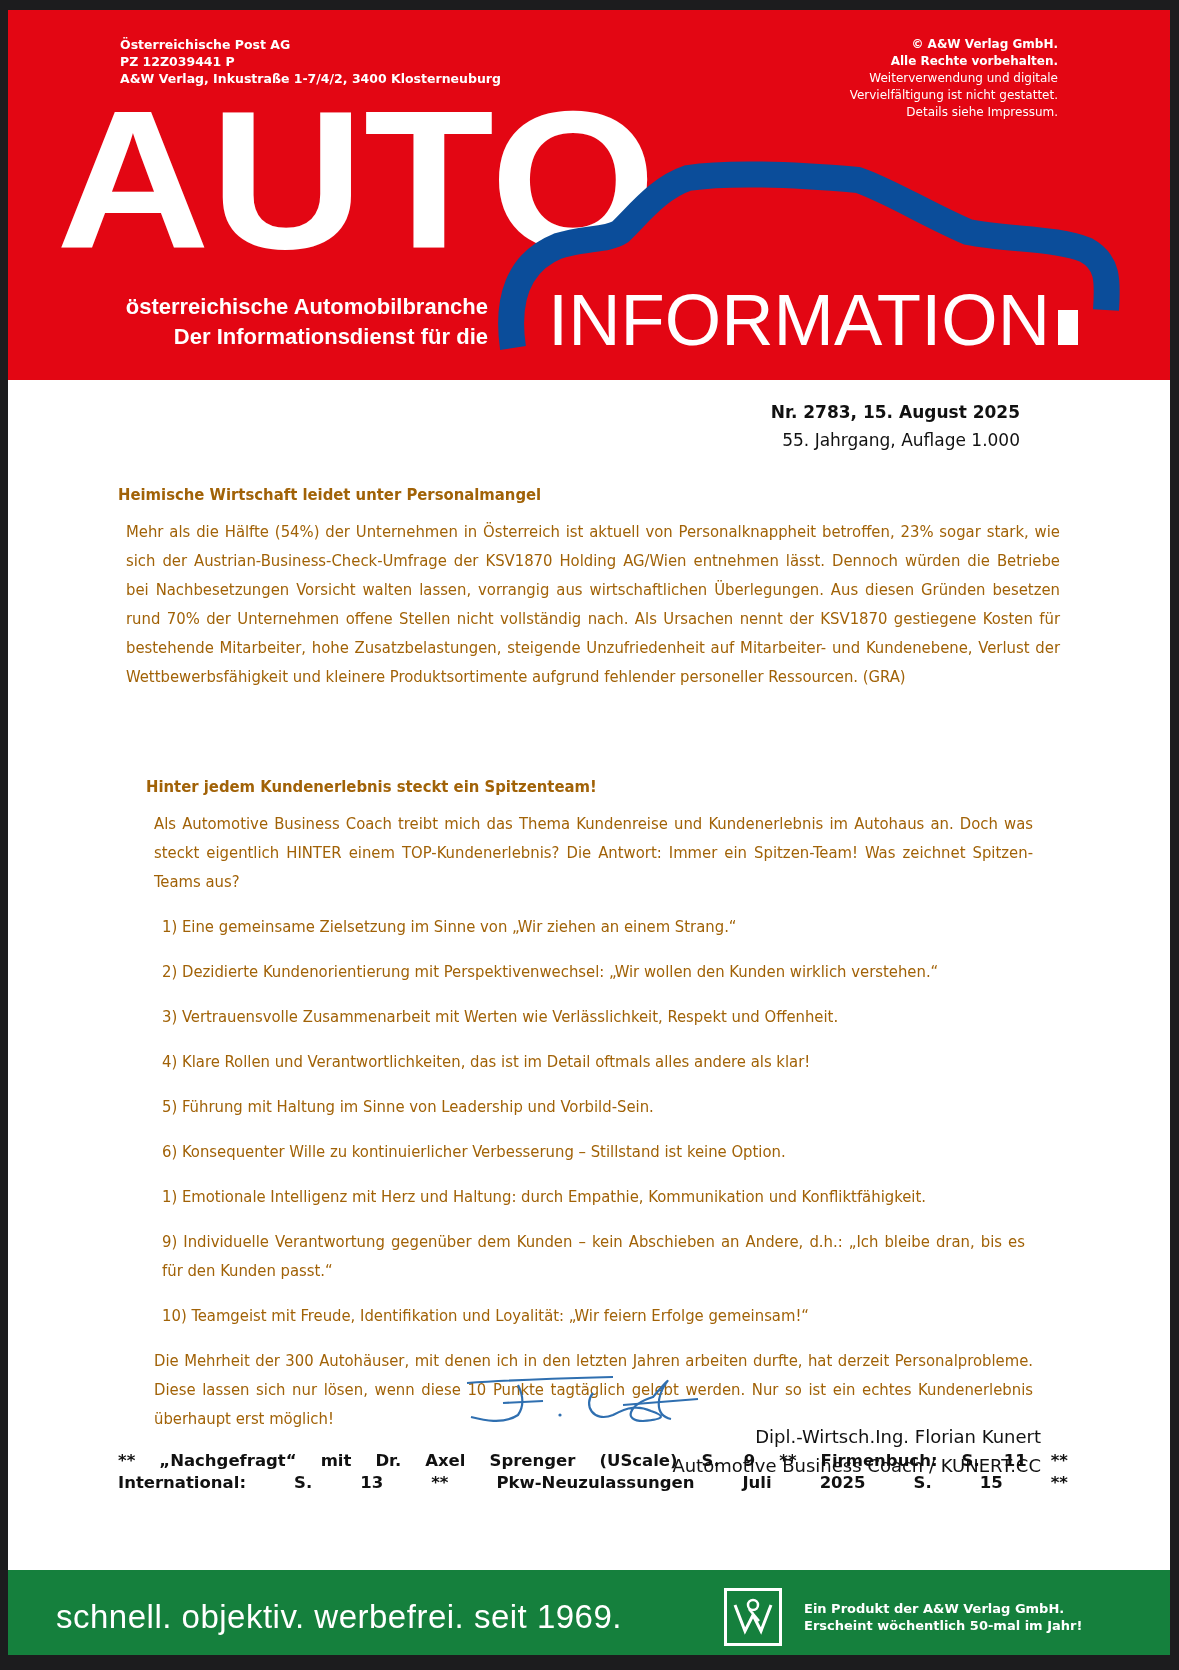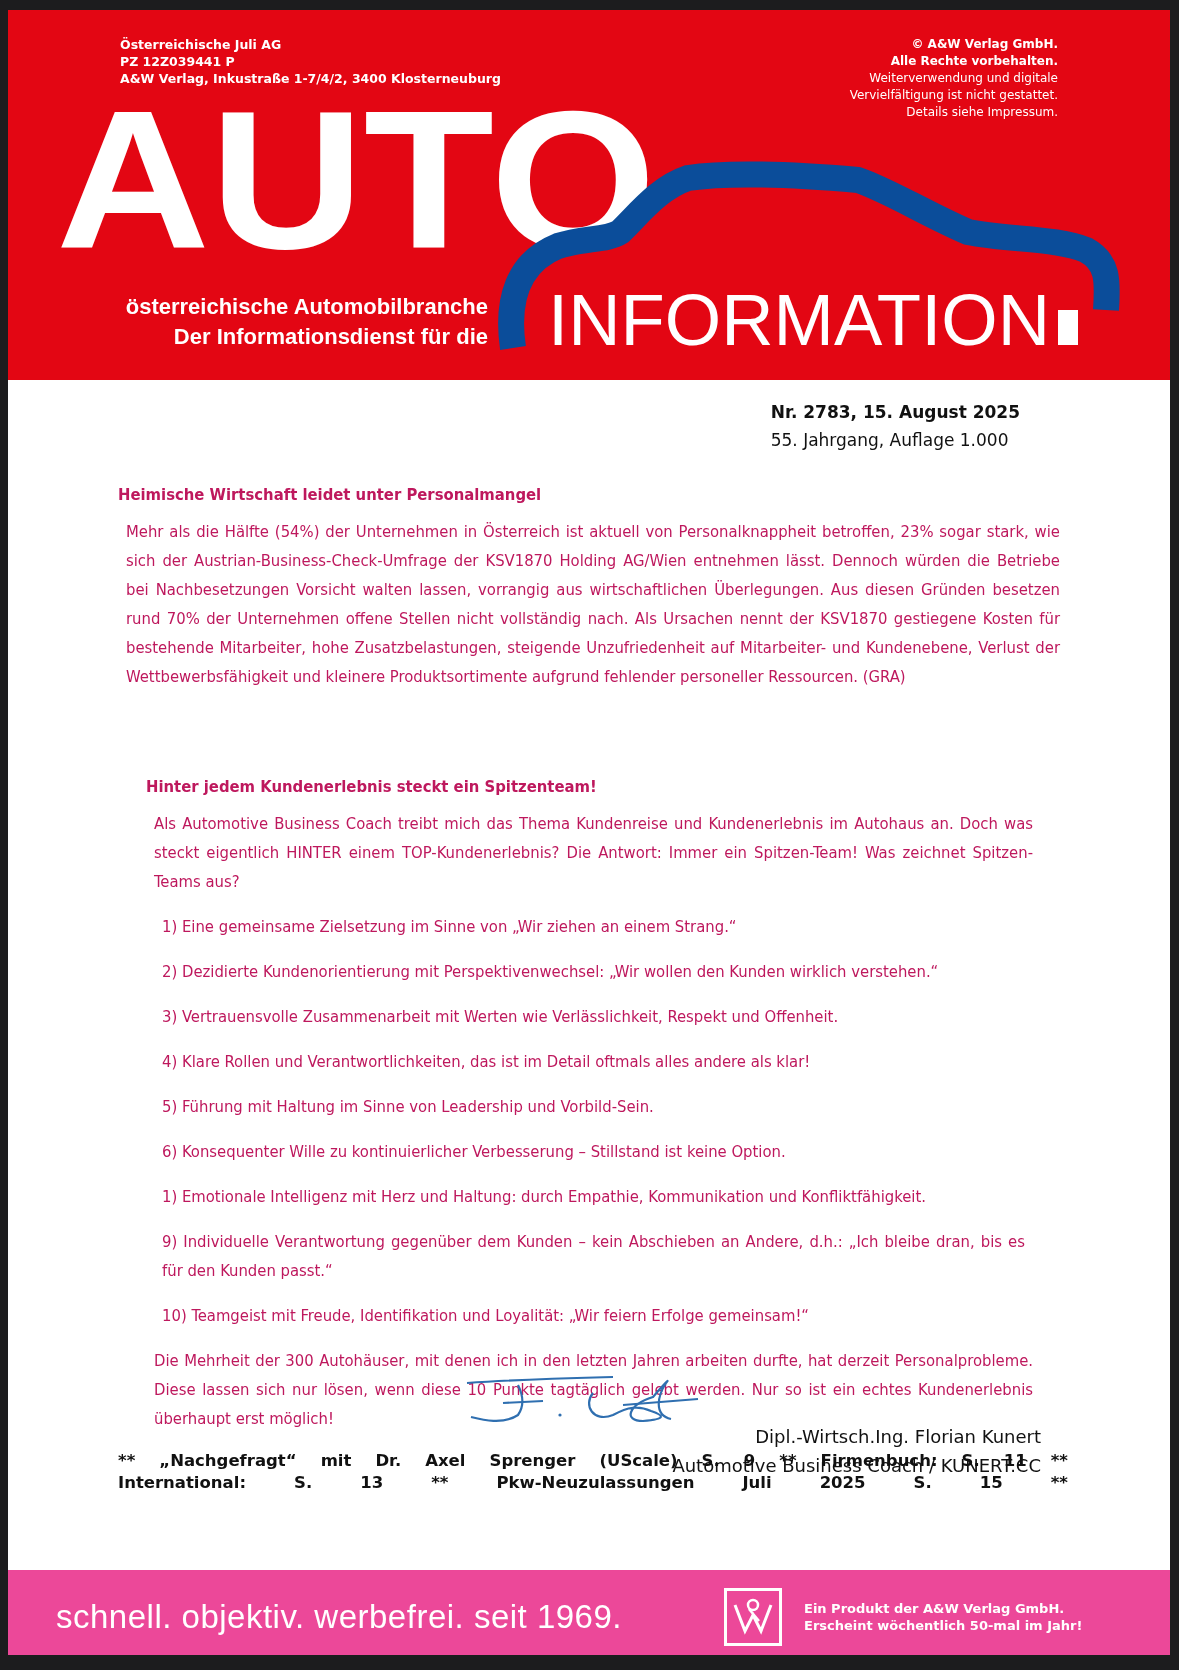--- a/index.html
+++ b/index.html
@@ -4,45 +4,45 @@
 <style>
   html, body { margin:0; padding:0; }
   body { width:1179px; height:1670px; background:#1c1c1e; position:relative; overflow:hidden; font-family:"DejaVu Sans", sans-serif; }
   .page { position:absolute; left:8px; top:10px; width:1162px; height:1645px; background:#ffffff; overflow:hidden; }
   .masthead { position:absolute; left:0; top:0; width:1162px; height:370px; background:#e30613; }
   .post-info { position:absolute; left:112px; top:26px; color:#fff; font-weight:bold; font-size:12.5px; line-height:17px; }
   .copyright { position:absolute; right:112px; top:26px; color:#fff; font-size:12px; line-height:17px; text-align:right; }
   .copyright .b { font-weight:bold; }
   .logo-svg { position:absolute; left:0; top:0; }
   .tagline { position:absolute; left:110px; top:282px; color:#fff; font-family:"Liberation Sans", sans-serif; font-weight:bold; font-size:22px; line-height:30px; text-align:right; width:370px; }
-  .issue { position:absolute; right:150px; top:388px; font-size:17px; line-height:28px; color:#111; }
+  .issue { position:absolute; right:150px; top:388px; text-align:right; font-size:17px; line-height:28px; color:#111; }
   .issue .nr { font-weight:bold; }
-  .article { position:absolute; font-family:"DejaVu Sans Condensed","DejaVu Sans", sans-serif; color:#be185d; font-size:16.5px; line-height:29px; text-align:justify; }
+  .article { position:absolute; font-family:"DejaVu Sans Condensed","DejaVu Sans", sans-serif; color:#a16207; font-size:16.5px; line-height:29px; text-align:justify; }
   .a1 { left:110px; top:470px; width:950px; }
   .a2 { left:138px; top:762px; width:895px; }
   .article h2 { font-size:16.5px; margin:0; line-height:29px; font-weight:bold; }
   .article p { margin:8px; }
   .article .li { margin:16px; }
   .signature { position:absolute; left:455px; top:1365px; }
   .sig-text { position:absolute; left:138px; width:895px; text-align:right; top:1412px; font-size:18px; line-height:29px; color:#111; }
   .toc { position:absolute; left:110px; top:1440px; width:950px; font-weight:bold; font-size:16.5px; line-height:22px; color:#111; text-align:justify; text-align-last:justify; }
   .toc div { text-align:justify; text-align-last:justify; }
-  .footer { position:absolute; left:0; top:1560px; width:1162px; height:95px; background:#ec4899; }
+  .footer { position:absolute; left:0; top:1560px; width:1162px; height:95px; background:#15803d; }
   .slogan { position:absolute; left:48px; top:22px; color:#fff; font-family:"Liberation Sans", sans-serif; font-size:33px; line-height:50px; letter-spacing:0.5px; }
   .aw-logo { position:absolute; left:716px; top:18px; width:58px; height:58px; border:3px solid #fff; box-sizing:border-box; }
   .footer-info { position:absolute; left:796px; top:30px; color:#fff; font-weight:bold; font-size:13px; line-height:17px; }
 </style>
 </head>
 <body>
 
 <div class="page">
 
   <div class="masthead">
     <div class="post-info">
-      <div>Österreichische Juli AG</div>
+      <div>Österreichische Post AG</div>
       <div>PZ 12Z039441 P</div>
       <div>A&amp;W Verlag, Inkustraße 1-7/4/2, 3400 Klosterneuburg</div>
     </div>
     <div class="copyright">
       <div class="b">© A&amp;W Verlag GmbH.</div>
       <div class="b">Alle Rechte vorbehalten.</div>
       <div>Weiterverwendung und digitale</div>
       <div>Vervielfältigung ist nicht gestattet.</div>
       <div>Details siehe Impressum.</div>
     </div>

